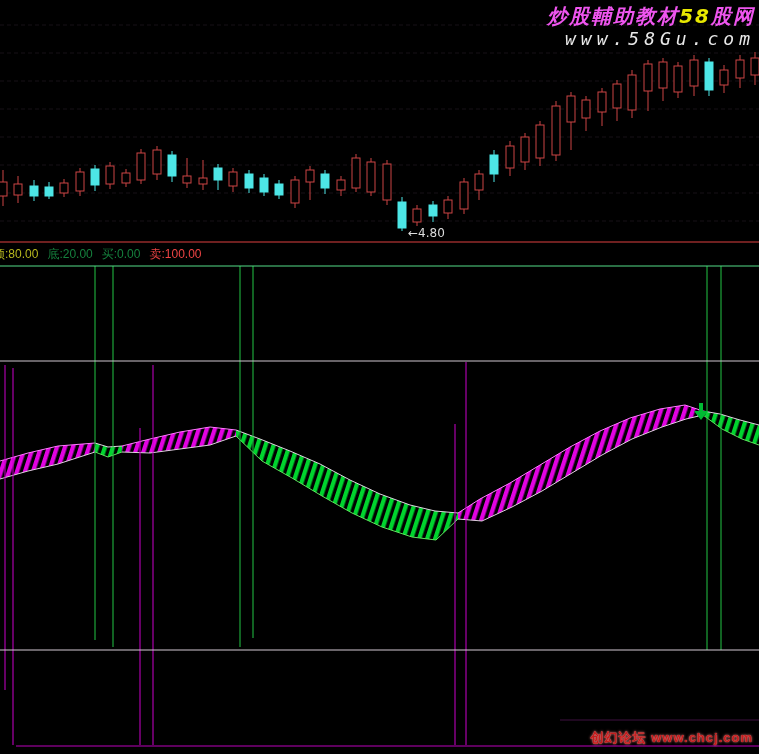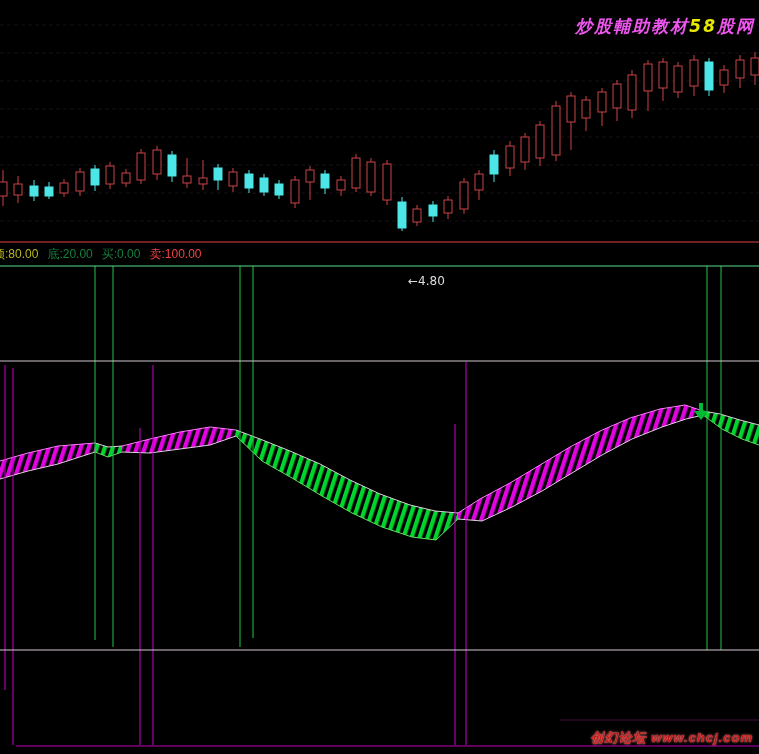--- a/index.html
+++ b/index.html
@@ -1,31 +1,31 @@
 <!DOCTYPE html>
 <html><head>
 <meta charset="utf-8">
 <style>
   html,body{margin:0;padding:0;background:#000;}
   .stage{position:relative;width:759px;height:754px;background:#000;overflow:hidden;
          font-family:"Liberation Sans",sans-serif;}
   #chart{position:absolute;left:0;top:0;}
   .brand{position:absolute;top:5px;right:4px;text-align:right;line-height:1.1;}
-  .brand1{font-size:17px;font-weight:bold;font-style:italic;letter-spacing:2px;
-          color:#ee55ee;font-family:"DejaVu Sans",sans-serif;margin-top:12px;}
+  .brand1{font-size:20px;font-weight:bold;font-style:italic;letter-spacing:2px;
+          color:#ee55ee;font-family:"DejaVu Sans",sans-serif;}
   .brand1 .num{color:#e8e800;}
   .brand2{font-size:18px;font-style:italic;letter-spacing:5px;color:#e8e8e8;
           font-family:"DejaVu Sans Mono",monospace;margin-top:2px;}
   .params{position:absolute;left:-7px;top:246px;display:flex;gap:9px;
           font-size:12px;white-space:nowrap;}
   .annot{position:absolute;left:408px;top:226px;font-size:12px;color:#dcdcdc;
-         font-family:"DejaVu Sans",sans-serif;margin-top:48px;}
+         font-family:"DejaVu Sans",sans-serif;}
   .forum{position:absolute;right:6px;top:729px;font-size:13px;font-weight:bold;
          color:#c41c1c;text-shadow:0 0 3px rgba(255,130,130,.95),0 0 1px #ff9a9a;
-         font-style:italic;letter-spacing:1px;}
+         letter-spacing:1px;}
 </style>
 </head>
 <body>
 
 <div class="stage">
 
   <svg id="chart" width="759" height="754" viewBox="0 0 759 754">
       <defs>
         <pattern id="hm" width="8" height="8" patternUnits="userSpaceOnUse" patternTransform="skewX(-18)">
           <rect width="4.5" height="8" fill="#e203e2"></rect>
@@ -176,20 +176,21 @@
       <line x1="0" x2="759" y1="266" y2="266" stroke="#55dd88"></line>
       <line x1="0" x2="759" y1="361" y2="361" stroke="#cfc6cf"></line>
       <line x1="0" x2="759" y1="650" y2="650" stroke="#d4c9d4"></line>
       <line x1="560" x2="759" y1="720" y2="720" stroke="#3f1040"></line>
       <line x1="16" x2="759" y1="746" y2="746" stroke="#bb00bb"></line>
       <polygon points="699,403 703,403 703,411 708,411 701,420 694,411 699,411" fill="#00bb33"></polygon>
     </svg>
 
   <div class="brand">
     <div class="brand1"><span>炒股輔助教材</span><span class="num">58</span><span>股网</span></div>
+    <div class="brand2">www.58Gu.com</div>
   </div>
 
   <div class="params">
     <span style="color: rgb(184, 184, 30);">顶:80.00</span>
     <span style="color: #15803d;">底:20.00</span>
     <span style="color: #15803d;">买:0.00</span>
     <span style="color: #ef4444;">卖:100.00</span>
   </div>
 
   <div class="annot">←4.80</div>

